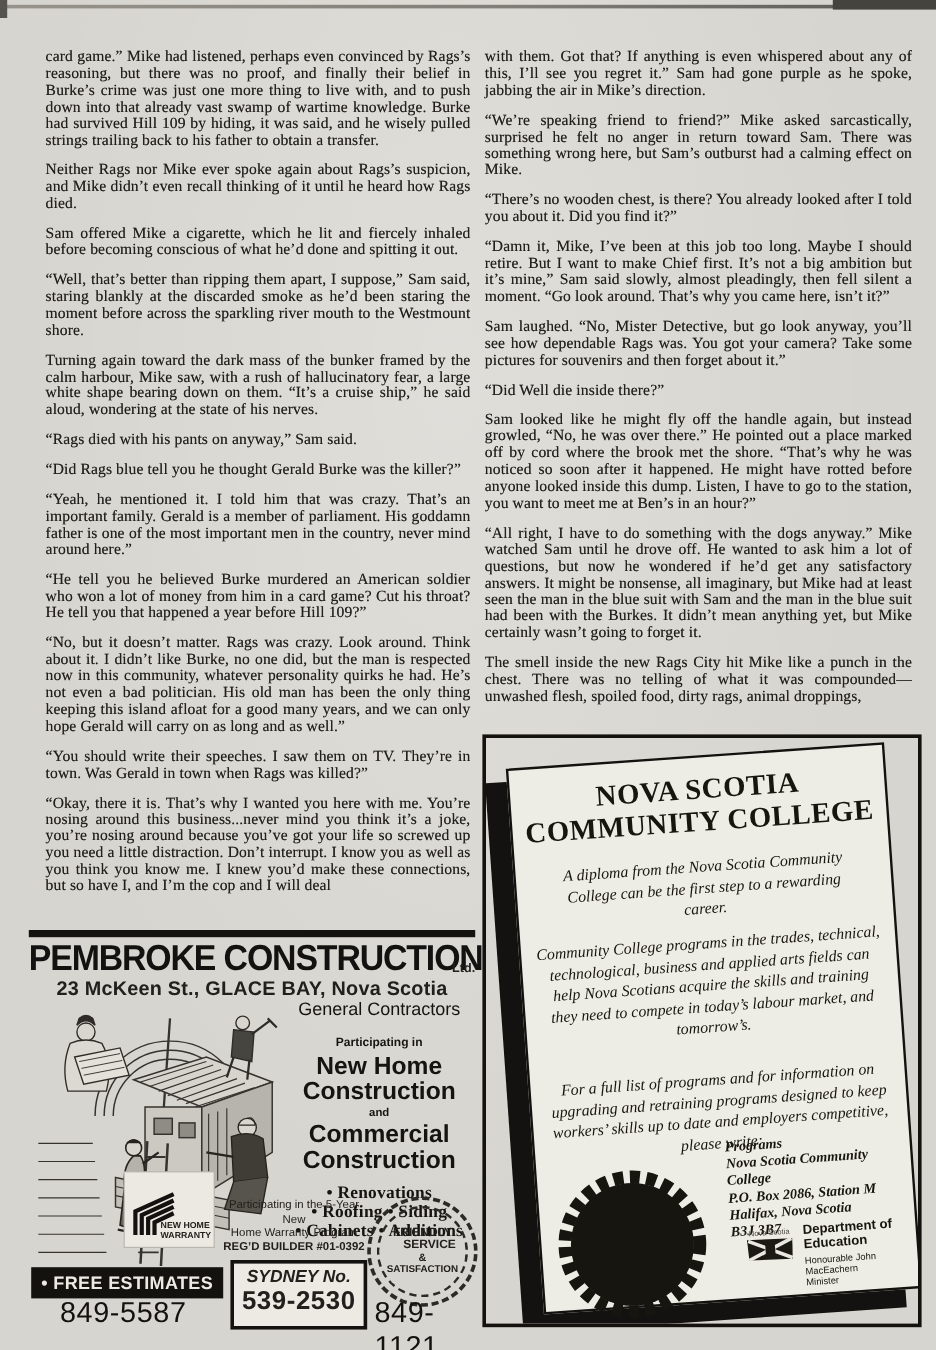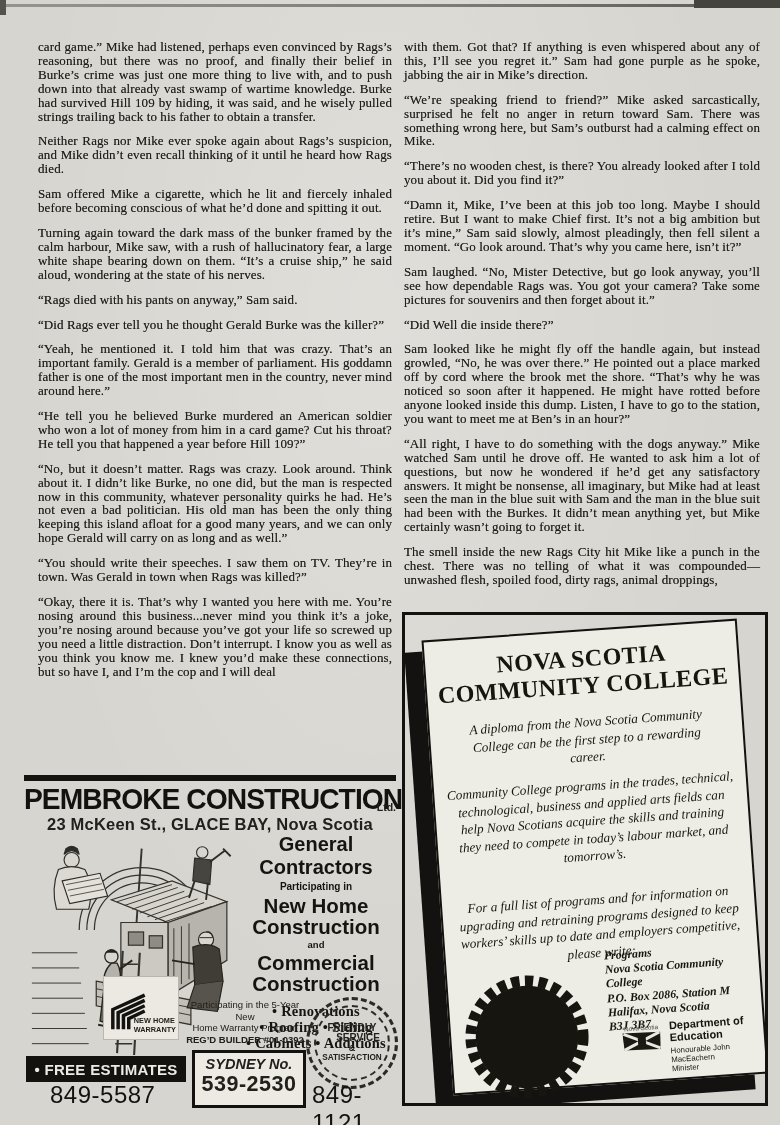--- a/index.html
+++ b/index.html
@@ -28,21 +28,21 @@
     font-family:"Liberation Sans", sans-serif;}
   .pc-topbar{position:absolute;left:0;top:0;width:100%;height:6px;background:#151310;}
   .pc-title{position:absolute;left:0;top:7px;width:366px;text-align:center;
     font-weight:700;font-size:30px;letter-spacing:-1px;white-space:nowrap;
     transform:scaleX(.94);transform-origin:left;color:#141210;}
   .pc-ltd{position:absolute;right:0;top:26px;font-weight:700;font-size:10.5px;}
   .pc-address{position:absolute;left:0;top:40px;width:100%;text-align:center;
     font-weight:700;font-size:16.5px;letter-spacing:.2px;}
   .pc-art{position:absolute;left:6px;top:58px;width:212px;height:232px;}
   .pc-services{position:absolute;left:212px;top:58px;width:160px;text-align:center;color:#161411;}
-  .pc-gc{font-weight:700;font-size:20px;margin-bottom:2px;}
+  .pc-gc{font-weight:400;font-size:15px;margin-bottom:14px;}
   .pc-spec{font-weight:700;font-size:10px;margin-bottom:3px;}
   .pc-big{font-weight:700;font-size:20.5px;line-height:21px;}
   .pc-and{font-weight:700;font-size:9.5px;margin:2px 0;}
   .pc-bullets{margin-top:9px;font-family:"Liberation Serif", serif;font-weight:700;
     font-size:14.5px;line-height:16px;letter-spacing:.2px;white-space:nowrap;}
   .nhw-box{position:absolute;left:80px;top:202px;width:74px;height:62px;background:#ece9e2;
     box-shadow:0 0 0 1px #b9b6af;}
   .nhw-box svg{position:absolute;left:2px;top:2px;}
   .nhw-text{position:absolute;right:2px;bottom:5px;font-size:7.3px;font-weight:700;
     line-height:8.5px;text-align:left;}
@@ -97,23 +97,24 @@
 
 <div class="scan">
   <div class="top-line"></div>
   <div class="mark-tl"></div>
   <div class="mark-tr"></div>
 
   <div class="col col-left">
     <p>card game.” Mike had listened, perhaps even convinced by Rags’s reasoning, but there was no proof, and finally their belief in Burke’s crime was just one more thing to live with, and to push down into that already vast swamp of wartime knowledge. Burke had survived Hill 109 by hiding, it was said, and he wisely pulled strings trailing back to his father to obtain a transfer.</p>
     <p>Neither Rags nor Mike ever spoke again about Rags’s suspicion, and Mike didn’t even recall thinking of it until he heard how Rags died.</p>
     <p>Sam offered Mike a cigarette, which he lit and fiercely inhaled before becoming conscious of what he’d done and spitting it out.</p>
+    <p>“Well, that’s better than ripping them apart, I suppose,” Sam said, staring blankly at the discarded smoke as he’d been staring the moment before across the sparkling river mouth to the Westmount shore.</p>
     <p>Turning again toward the dark mass of the bunker framed by the calm harbour, Mike saw, with a rush of hallucinatory fear, a large white shape bearing down on them. “It’s a cruise ship,” he said aloud, wondering at the state of his nerves.</p>
     <p>“Rags died with his pants on anyway,” Sam said.</p>
-    <p>“Did Rags ever tell you he thought Gerald Burke was the killer?”</p>
+    <p>“Did Rags blue tell you he thought Gerald Burke was the killer?”</p>
     <p>“Yeah, he mentioned it. I told him that was crazy. That’s an important family. Gerald is a member of parliament. His goddamn father is one of the most important men in the country, never mind around here.”</p>
     <p>“He tell you he believed Burke murdered an American soldier who won a lot of money from him in a card game? Cut his throat? He tell you that happened a year before Hill 109?”</p>
     <p>“No, but it doesn’t matter. Rags was crazy. Look around. Think about it. I didn’t like Burke, no one did, but the man is respected now in this community, whatever personality quirks he had. He’s not even a bad politician. His old man has been the only thing keeping this island afloat for a good many years, and we can only hope Gerald will carry on as long and as well.”</p>
     <p>“You should write their speeches. I saw them on TV. They’re in town. Was Gerald in town when Rags was killed?”</p>
     <p>“Okay, there it is. That’s why I wanted you here with me. You’re nosing around this business...never mind you think it’s a joke, you’re nosing around because you’ve got your life so screwed up you need a little distraction. Don’t interrupt. I know you as well as you think you know me. I knew you’d make these connections, but so have I, and I’m the cop and I will deal</p>
   </div>
 
   <div class="col col-right">
     <p>with them. Got that? If anything is even whispered about any of this, I’ll see you regret it.” Sam had gone purple as he spoke, jabbing the air in Mike’s direction.</p>
     <p>“We’re speaking friend to friend?” Mike asked sarcastically, surprised he felt no anger in return toward Sam. There was something wrong here, but Sam’s outburst had a calming effect on Mike.</p>

